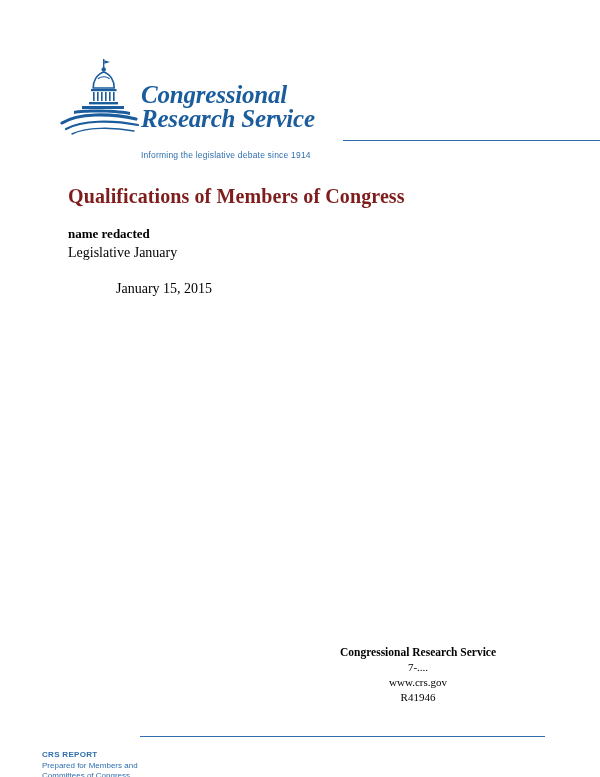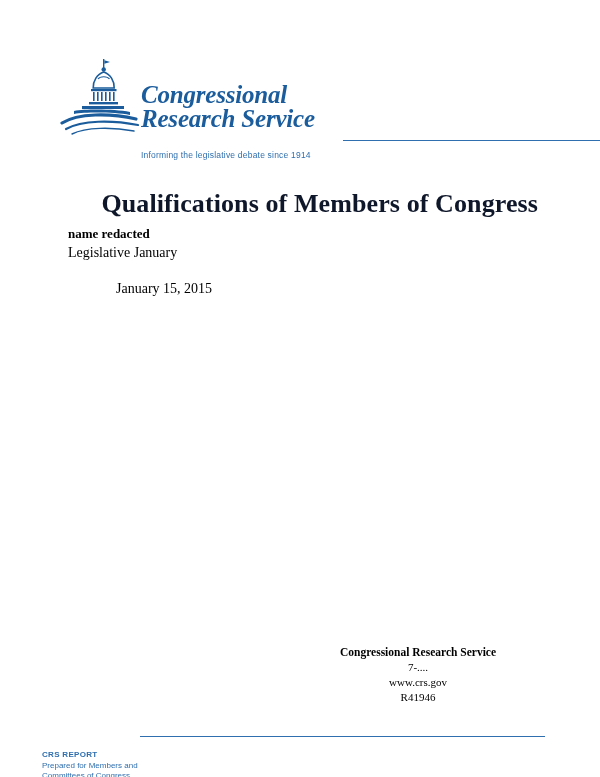--- a/index.html
+++ b/index.html
@@ -69,25 +69,24 @@
     height: 1px;
     background: #2f6faf;
   }
 
   
   .doc-title {
     position: absolute;
     left: 68px;
     top: 172px;
     width: 470px;
-    font-size: 26px;
-    font-weight: bold;
-    color: #0f172a;
+    font-size: 20px;
+    font-weight: bold;
+    color: #7f1d1d;
     letter-spacing: 0.1px;
-    text-align: right;
   }
   .author-name {
     position: absolute;
     left: 68px;
     top: 226px;
     font-size: 13px;
     font-weight: bold;
     color: #000000;
   }
   .author-role {

